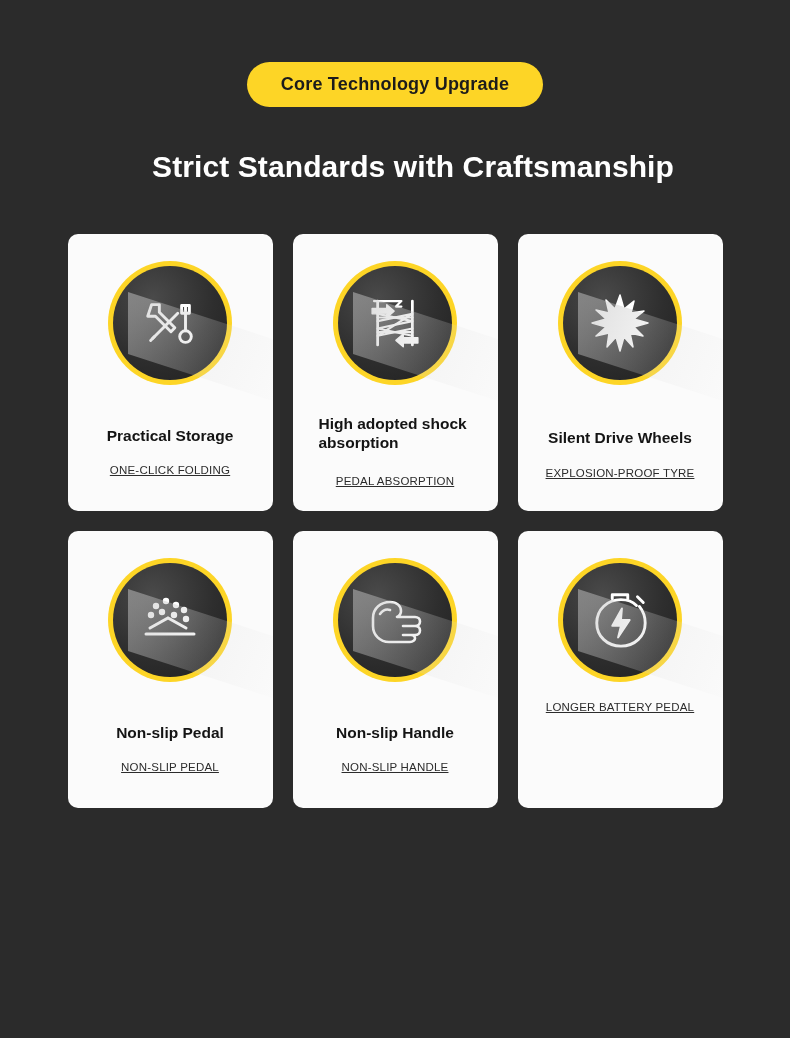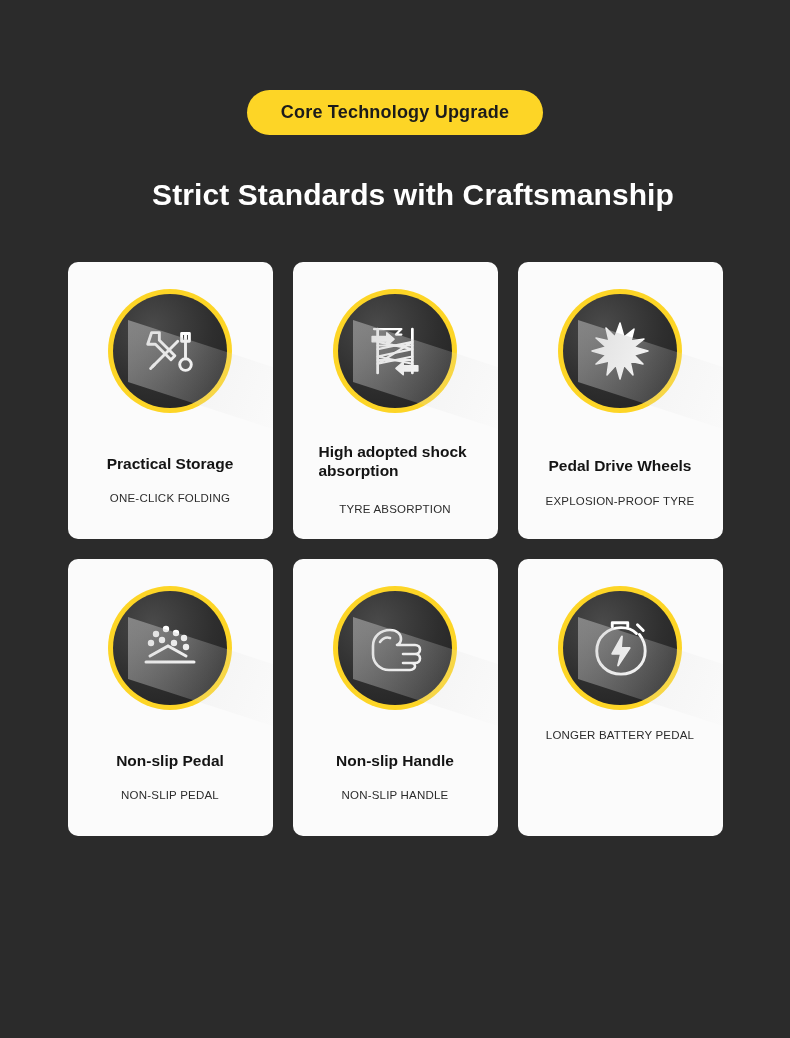--- a/index.html
+++ b/index.html
@@ -16,21 +16,21 @@
   .page {
     position: relative;
     width: 790px;
     height: 1038px;
     background: #2b2b2b;
     box-sizing: border-box;
   }
   .badge-row {
     display: flex;
     justify-content: center;
-    padding-top: 90px;
+    padding-top: 62px;
   }
   .badge {
     background: #fdd526;
     color: #1b1b1b;
     font-size: 18px;
     font-weight: bold;
     letter-spacing: 0.2px;
     border-radius: 26px;
     padding: 13px 34px 14px 34px;
     line-height: 1;
@@ -129,20 +129,21 @@
   .title-pos-2 { margin-top: 29px; text-align: left; padding-left: 26px; }
   .title-pos-3 { margin-top: 43px; }
   .card-sub {
     color: #2c2c2c;
     font-size: 11.5px;
     text-align: center;
     letter-spacing: 0.2px;
     width: 100%;
     box-sizing: border-box;
     padding: 0 8px;
+    text-decoration: underline;
   }
   .sub-pos-1 { margin-top: 19px; }
   .sub-pos-2 { margin-top: 22px; }
   .sub-pos-3 { margin-top: 20px; }
   svg { display: block; }
 </style>
 </head>
 <body>
 
 <div class="page">
@@ -189,36 +190,36 @@
               <path d="M16 22 L54 30 L16 38 L54 46"></path>
               <path d="M16 30 L54 22 L16 46 L54 38"></path>
               <path d="M16 26 L54 26 M16 42 L54 42"></path>
               <path d="M10 16 L26 16 L26 12 L34 19 L26 26 L26 22 L10 22 Z" fill="#ffffff" stroke="#ffffff" stroke-width="1.6"></path>
               <path d="M60 48 L44 48 L44 44 L36 51 L44 58 L44 54 L60 54 Z" fill="#ffffff" stroke="#ffffff" stroke-width="1.6"></path>
             </svg>
           </div>
         </div>
         <div class="shadow"></div>
         <div class="card-title title-pos-2">High adopted shock absorption</div>
-        <div class="card-sub sub-pos-2">TYRE ABSORPTION</div>
+        <div class="card-sub sub-pos-2">PEDAL ABSORPTION</div>
       </div>
     </div>
 
     <div class="card">
       <div class="card-inner">
         <div class="icon-wrap">
           <div class="icon-ring"></div>
           <div class="icon-disc">
             <svg width="64" height="64" viewBox="0 0 64 64" fill="#ffffff" stroke="#ffffff" stroke-width="1.5" stroke-linejoin="round">
               <path d="M32 4 L36 18 L46 10 L43 22 L56 20 L46 28 L60 32 L46 36 L55 45 L42 42 L45 56 L36 46 L32 60 L28 46 L19 56 L21 42 L8 45 L18 36 L4 32 L18 28 L8 19 L21 22 L18 9 L27 18 Z"></path>
             </svg>
           </div>
         </div>
         <div class="shadow"></div>
-        <div class="card-title title-pos-3">Pedal Drive Wheels</div>
+        <div class="card-title title-pos-3">Silent Drive Wheels</div>
         <div class="card-sub sub-pos-3">EXPLOSION-PROOF TYRE</div>
       </div>
     </div>
 
     <div class="card">
       <div class="card-inner">
         <div class="icon-wrap">
           <div class="icon-ring"></div>
           <div class="icon-disc">
             <svg width="64" height="64" viewBox="0 0 64 64" fill="none" stroke="#ffffff" stroke-width="2.4" stroke-linecap="round">

